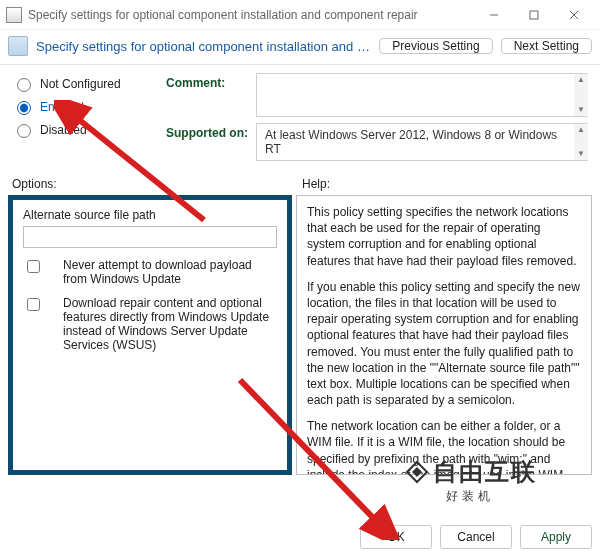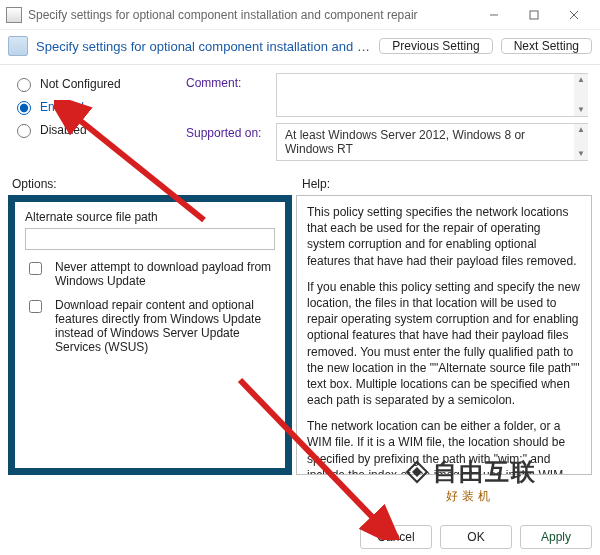--- a/index.html
+++ b/index.html
@@ -65,21 +65,21 @@
     background: #fff;
     font-size: 12px;
     display: inline-flex;
     align-items: center;
     color: #222;
   }
   .radio-area {
     display: flex;
     align-items: flex-start;
     padding: 8px 12px 4px 12px;
-    gap: 44px;
+    gap: 24px;
   }
   .radios {
     display: flex;
     flex-direction: column;
     gap: 6px;
     width: 130px;
     padding-top: 2px;
   }
   .radio-row {
     display: flex; align-items: center; gap: 6px;
@@ -93,22 +93,23 @@
   .right-fields {
     flex: 1;
   }
   .field-row {
     display: flex;
     margin-bottom: 6px;
     align-items: stretch;
   }
   .field-label {
     width: 90px;
-    color: #4c1d95;
+    color: #14532d;
     padding-top: 3px;
+    font-weight: bold;
   }
   .field-box {
     flex: 1;
     border: 1px solid #d0d0d0;
     border-right: none;
     min-height: 44px;
     font-size: 12px;
     padding: 4px 6px;
     color: #333;
     background:#fff;
@@ -132,21 +133,21 @@
   .section-labels .l { width: 290px; }
   .section-labels .r { flex: 1; }
   .panes {
     display: flex;
     padding: 0 8px;
     gap: 4px;
   }
   .options-pane {
     width: 284px;
     height: 280px;
-    border: 7px solid #0c4a6e;
+    border: 5px solid #0c4a6e;
     padding: 8px 10px;
     font-size: 12px;
     overflow: hidden;
   }
   .help-pane {
     flex: 1;
     height: 280px;
     border: 1px solid #bfbfbf;
     padding: 8px 10px;
     font-size: 12px;
@@ -158,21 +159,21 @@
     height: 22px;
     border: 1px solid #bfbfbf;
     background: #fff;
     font-size: 12px;
     padding: 2px 4px;
     margin: 4px 0 10px 0;
   }
   .chkrow {
     display: flex;
     align-items: flex-start;
-    gap: 10px;
+    gap: 20px;
     margin-bottom: 10px;
   }
   .chkrow input[type=checkbox]{
     margin-top: 2px;
     width: 13px; height: 13px;
   }
   .chkrow .chk-label { flex: 1; }
   .help-pane p { margin: 0 0 10px 0; }
   .footer {
     position: absolute;
@@ -207,21 +208,21 @@
   }
   .watermark .big {
     font-size: 24px;
     font-weight: 700;
     letter-spacing: 2px;
     display:flex; align-items:center; justify-content:center; gap:2px;
   }
   .watermark .small {
     font-size: 12px;
     letter-spacing: 4px;
-    color: #a16207;
+    color: #404040;
   }
   .divider {
     height: 1px;
     background: #e5e5e5;
     margin-top: 2px;
   }
 </style>
 </head>
 <body>
 
@@ -310,22 +311,22 @@
   </div>
   <div class="help-pane">
     <p>This policy setting specifies the network locations that each be used for the repair of operating system corruption and for enabling optional features that have had their payload files removed.</p>
     <p>If you enable this policy setting and specify the new location, the files in that location will be used to repair operating system corruption and for enabling optional features that have had their payload files removed. You must enter the fully qualified path to the new location in the ""Alternate source file path"" text box. Multiple locations can be specified when each path is separated by a semicolon.</p>
     <p>The network location can be either a folder, or a WIM file. If it is a WIM file, the location should be specified by prefixing the path with "wim:" and include the index of the image to use in the WIM file. For example "wim:\\server\share\install.wim:3".</p>
 
   </div>
 </div>
 
 <div class="footer">
+  <div class="ftr-btn">OK</div>
   <div class="ftr-btn">Cancel</div>
-  <div class="ftr-btn">OK</div>
   <div class="ftr-btn disabled">Apply</div>
 </div>
 
 <svg class="red-arrow1" style="left:54px; top:100px;" width="160" height="130">
   <defs>
     <marker id="ah1" markerWidth="10" markerHeight="10" refX="2" refY="3" orient="auto">
       <path d="M0,0 L0,6 L8,3 z" fill="#d62020"></path>
     </marker>
   </defs>
   <line x1="150" y1="120" x2="18" y2="14" stroke="#d62020" stroke-width="6" marker-end="url(#ah1)"></line>

